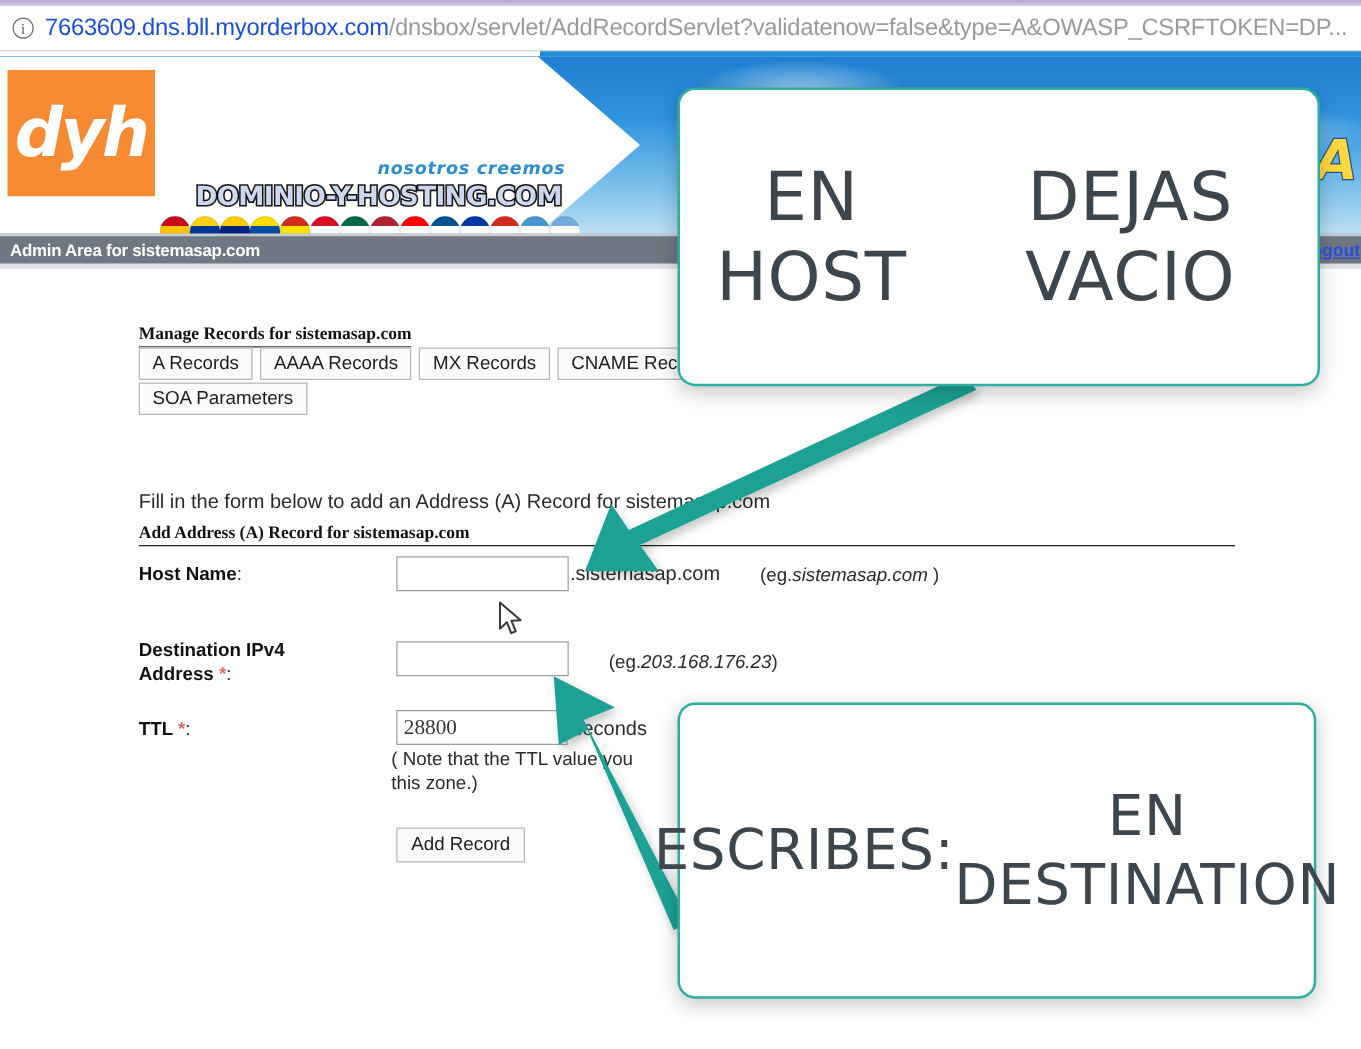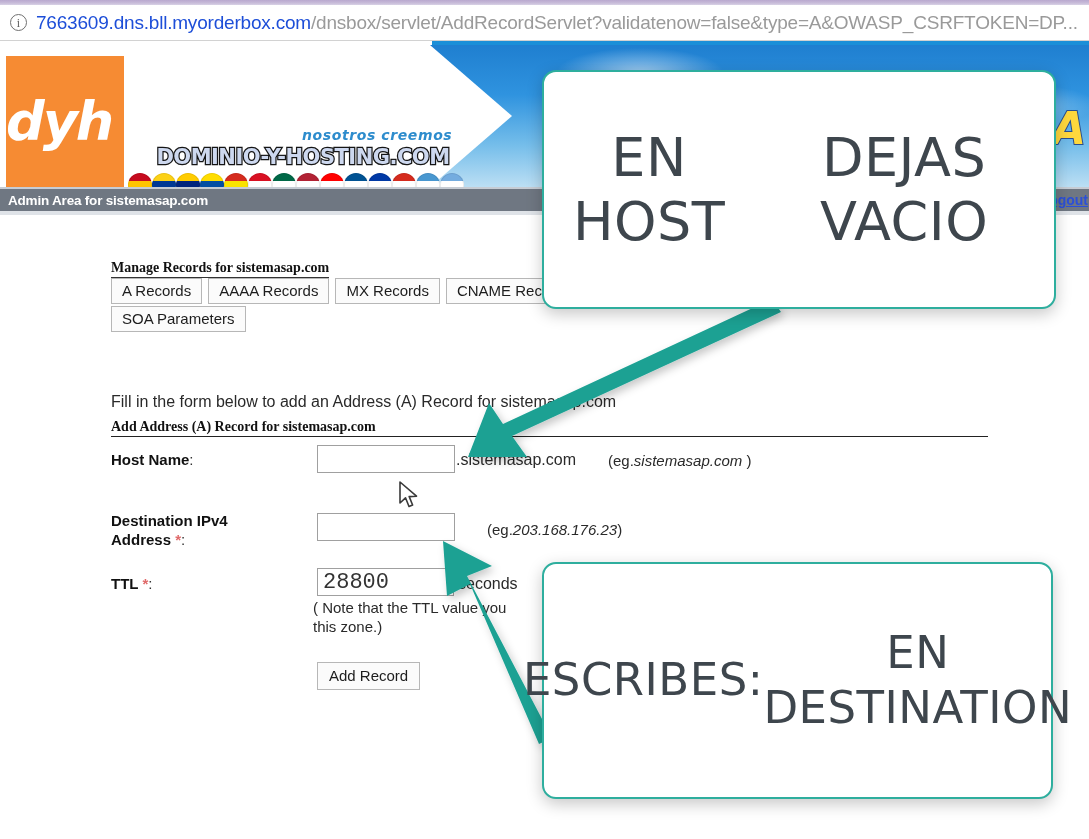--- a/index.html
+++ b/index.html
@@ -56,23 +56,23 @@
       radial-gradient(ellipse 120px 36px at 640px 28px, rgba(255,255,255,.55), rgba(255,255,255,0) 70%),
       radial-gradient(ellipse 150px 40px at 880px 110px, rgba(255,255,255,.45), rgba(255,255,255,0) 70%),
       radial-gradient(ellipse 110px 30px at 1020px 60px, rgba(255,255,255,.35), rgba(255,255,255,0) 70%);
   }
   .white-arrow {
     position: absolute; left: 0; top: 0; width: 512px; height: 142px;
     background: #ffffff;
     clip-path: polygon(0 0, 430px 0, 512px 71px, 430px 142px, 0 142px);
   }
   .dyh-box {
-    position: absolute; left: 6px; top: 11px; width: 118px; height: 131px;
+    position: absolute; left: 6px; top: 11px; width: 118px; height: 101px;
     background: #f68b33;
-    display: flex; align-items: center; 
+    display: flex; align-items: center; justify-content: center;
   }
   .dyh-text {
     font-family: "DejaVu Sans", sans-serif;
     font-weight: bold; font-style: italic;
     font-size: 54px; color: #ffffff; line-height: 1; letter-spacing: -2px;
   }
   .nosotros {
     position: absolute; left: 302px; top: 82px;
     font-family: "DejaVu Sans", sans-serif;
     font-size: 14px; font-weight: bold; font-style: italic;
@@ -161,22 +161,22 @@
     font-size: 15px; font-weight: bold; color: #111; line-height: 1.25;
   }
   .req { color: #e06a6a; font-weight: bold; }
   .label-colon { font-weight: normal; color:#333; }
 
   .text-input {
     position: absolute;
     background: #ffffff;
     border: 1px solid #a0a0a0;
     height: 28px;
-    font-family: Liberation Mono, monospace;
-    font-size: 22px; color: #333;
+    font-family: Liberation Serif, serif;
+    font-size: 17px; color: #333;
     padding: 0 5px;
   }
   .suffix-text { position: absolute; font-size: 16px; color: #2a2a2a; }
   .eg-text { position: absolute; font-size: 15px; color: #2a2a2a; }
   .eg-em { font-style: italic; }
 
   .note-text {
     position: absolute; font-size: 15px; color: #2a2a2a; line-height: 1.25;
     width: 230px;
   }

